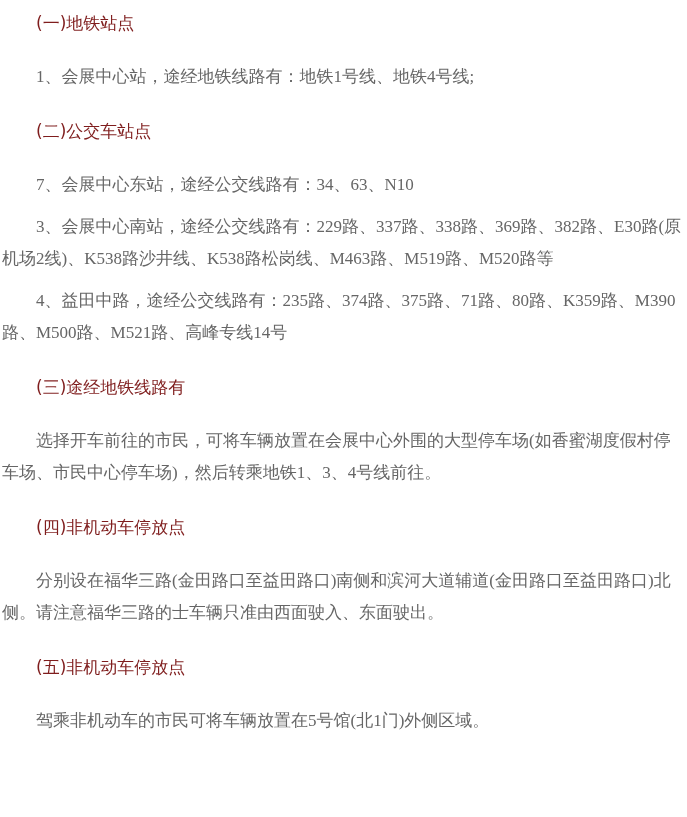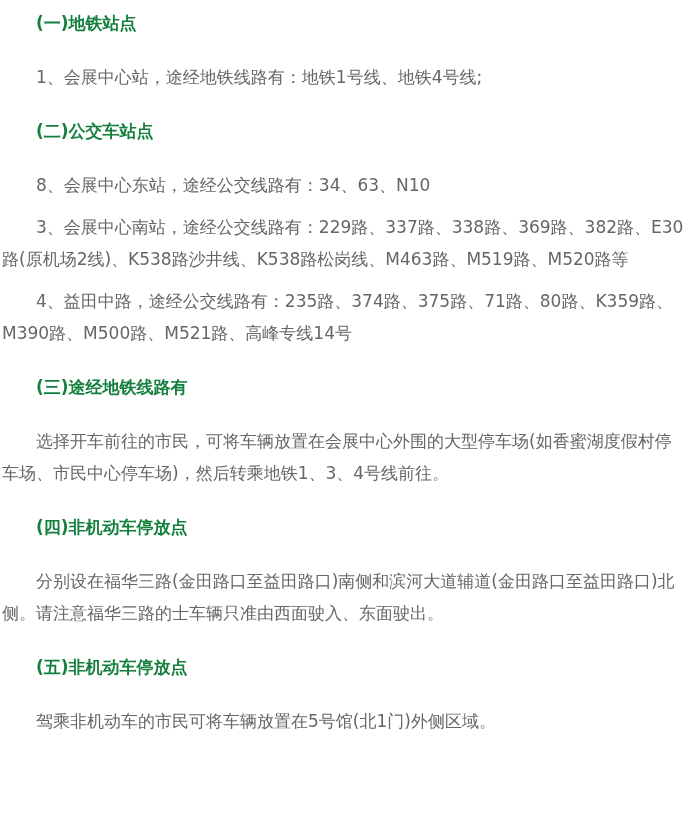--- a/index.html
+++ b/index.html
@@ -12,46 +12,47 @@
     min-height: 817px;
     box-sizing: border-box;
     padding: 7px 2px 10px 2px;
     font-family: "DejaVu Sans", "Liberation Sans", sans-serif;
     font-size: 17px;
     color: #666666;
     background: #ffffff;
   }
   .doc h3 {
     font-size: 17px;
-    font-weight: bold;
-    color: #15803d;
+    font-weight: normal;
+    color: #7f1d1d;
     line-height: 32px;
     margin: 22px 0;
     text-indent: 2em;
   }
   .doc h3:first-child {
     margin-top: 0;
   }
   .doc p {
     line-height: 32px;
     margin: 10px 0;
     text-indent: 2em;
     word-break: break-all;
+    font-family: Liberation Serif, serif;
   }
 </style>
 </head>
 <body>
 
 <div class="doc">
 
   <h3>(一)地铁站点</h3>
   <p>1、会展中心站，途经地铁线路有：地铁1号线、地铁4号线;</p>
 
   <h3>(二)公交车站点</h3>
-  <p>8、会展中心东站，途经公交线路有：34、63、N10</p>
+  <p>7、会展中心东站，途经公交线路有：34、63、N10</p>
   <p>3、会展中心南站，途经公交线路有：229路、337路、338路、369路、382路、E30路(原机场2线)、K538路沙井线、K538路松岗线、M463路、M519路、M520路等</p>
   <p>4、益田中路，途经公交线路有：235路、374路、375路、71路、80路、K359路、M390路、M500路、M521路、高峰专线14号</p>
 
   <h3>(三)途经地铁线路有</h3>
   <p>选择开车前往的市民，可将车辆放置在会展中心外围的大型停车场(如香蜜湖度假村停车场、市民中心停车场)，然后转乘地铁1、3、4号线前往。</p>
 
   <h3>(四)非机动车停放点</h3>
   <p>分别设在福华三路(金田路口至益田路口)南侧和滨河大道辅道(金田路口至益田路口)北侧。请注意福华三路的士车辆只准由西面驶入、东面驶出。</p>
 
   <h3>(五)非机动车停放点</h3>

